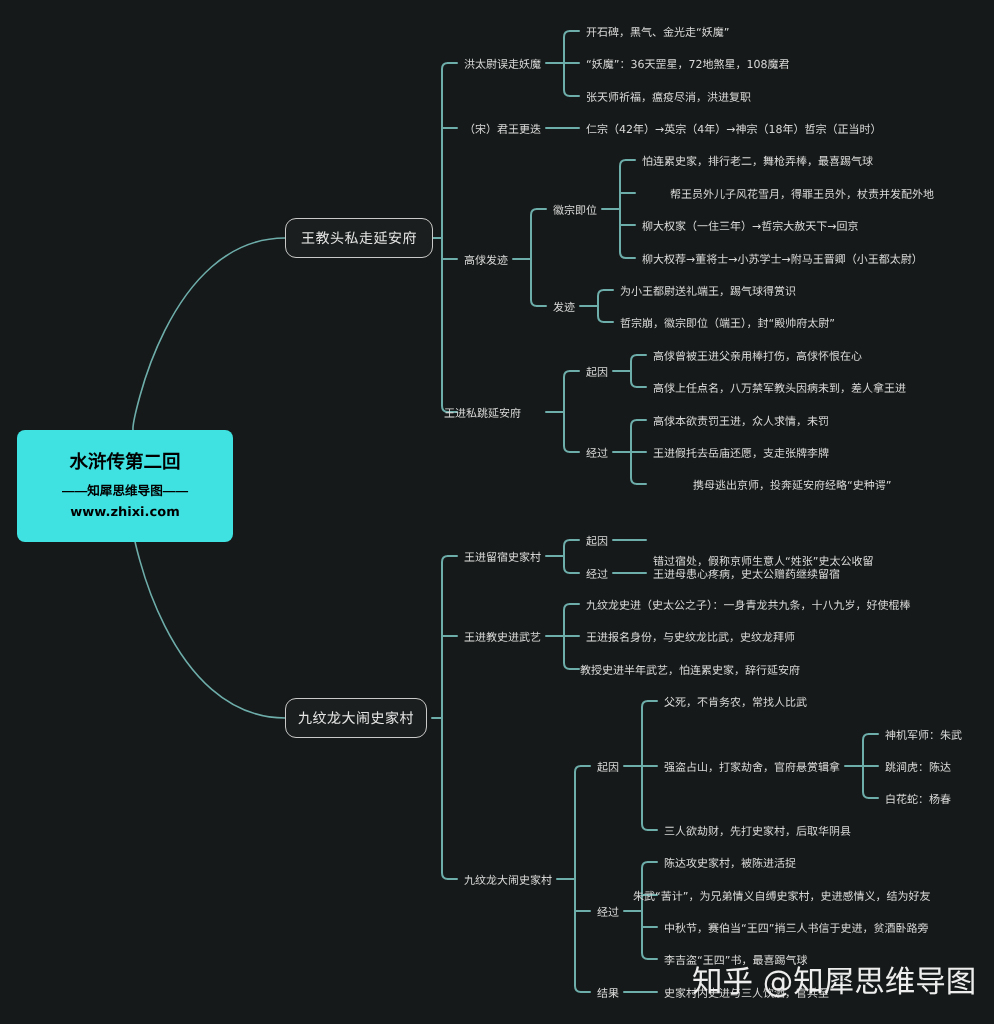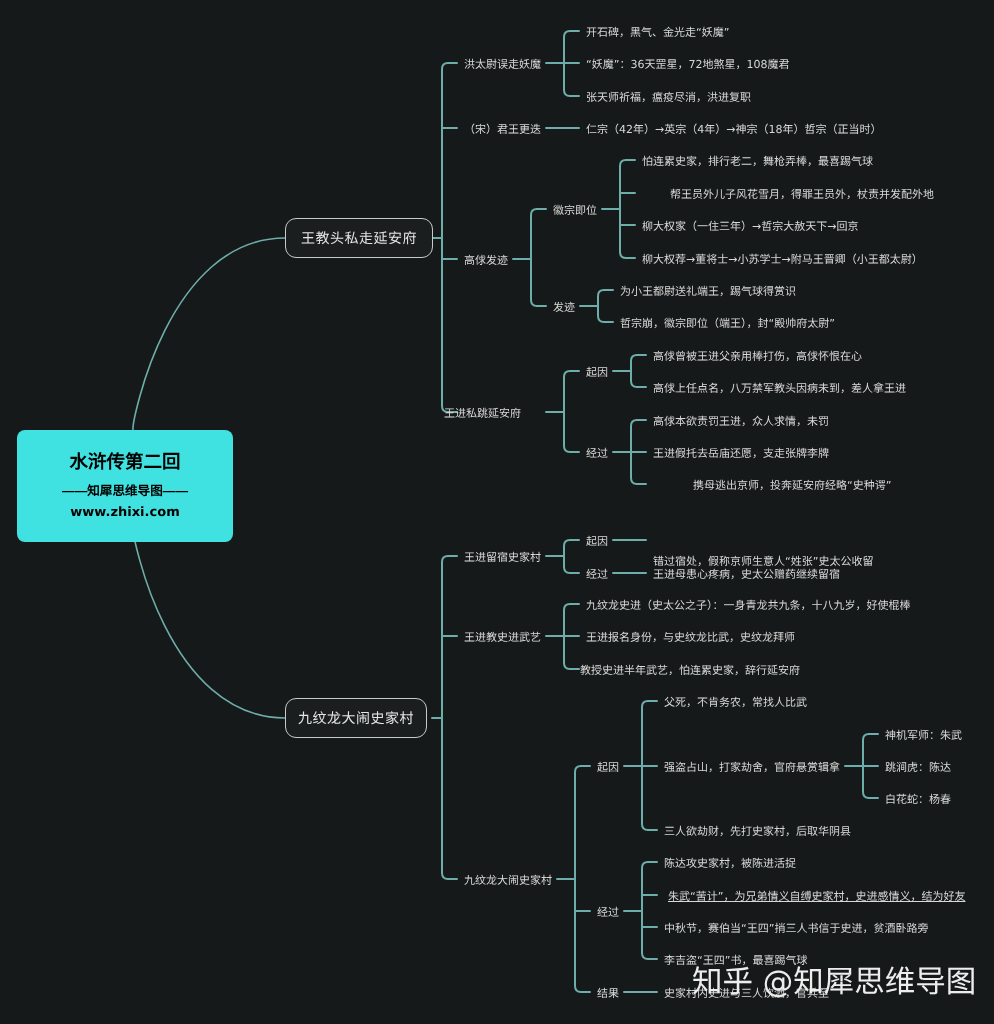--- a/index.html
+++ b/index.html
@@ -153,20 +153,20 @@
       <div class="node" style="left: 597px; top: 760px;">起因</div>
       <div class="node" style="left: 597px; top: 905px;">经过</div>
       <div class="node" style="left: 597px; top: 986px;">结果</div>
       <div class="node" style="left: 664px; top: 695px;">父死，不肯务农，常找人比武</div>
       <div class="node" style="left: 664px; top: 760px;">强盗占山，打家劫舍，官府悬赏辑拿</div>
       <div class="node" style="left: 664px; top: 824px;">三人欲劫财，先打史家村，后取华阴县</div>
       <div class="node" style="left: 885px; top: 728px;">神机军师：朱武</div>
       <div class="node" style="left: 885px; top: 760px;">跳涧虎：陈达</div>
       <div class="node" style="left: 885px; top: 792px;">白花蛇：杨春</div>
       <div class="node" style="left: 664px; top: 856px;">陈达攻史家村，被陈进活捉</div>
-      <div class="node" style="left: 668px; top: 889px; text-decoration: underline;">朱武“苦计”，为兄弟情义自缚史家村，史进感情义，结为好友</div>
+      <div class="node" style="left: 633px; top: 889px;">朱武“苦计”，为兄弟情义自缚史家村，史进感情义，结为好友</div>
       <div class="node" style="left: 664px; top: 921px;">中秋节，赛伯当“王四”捎三人书信于史进，贫酒卧路旁</div>
       <div class="node" style="left: 664px; top: 953px;">李吉盗“王四”书，最喜踢气球</div>
       <div class="node" style="left: 664px; top: 986px;">史家村内史进与三人饮酒，官兵至</div>
     </div>
 
   <div id="watermark" style="left: 692px; top: 968px; color: rgb(237, 237, 237);">知乎 @知犀思维导图</div>
 </div>
 
 </body></html>

